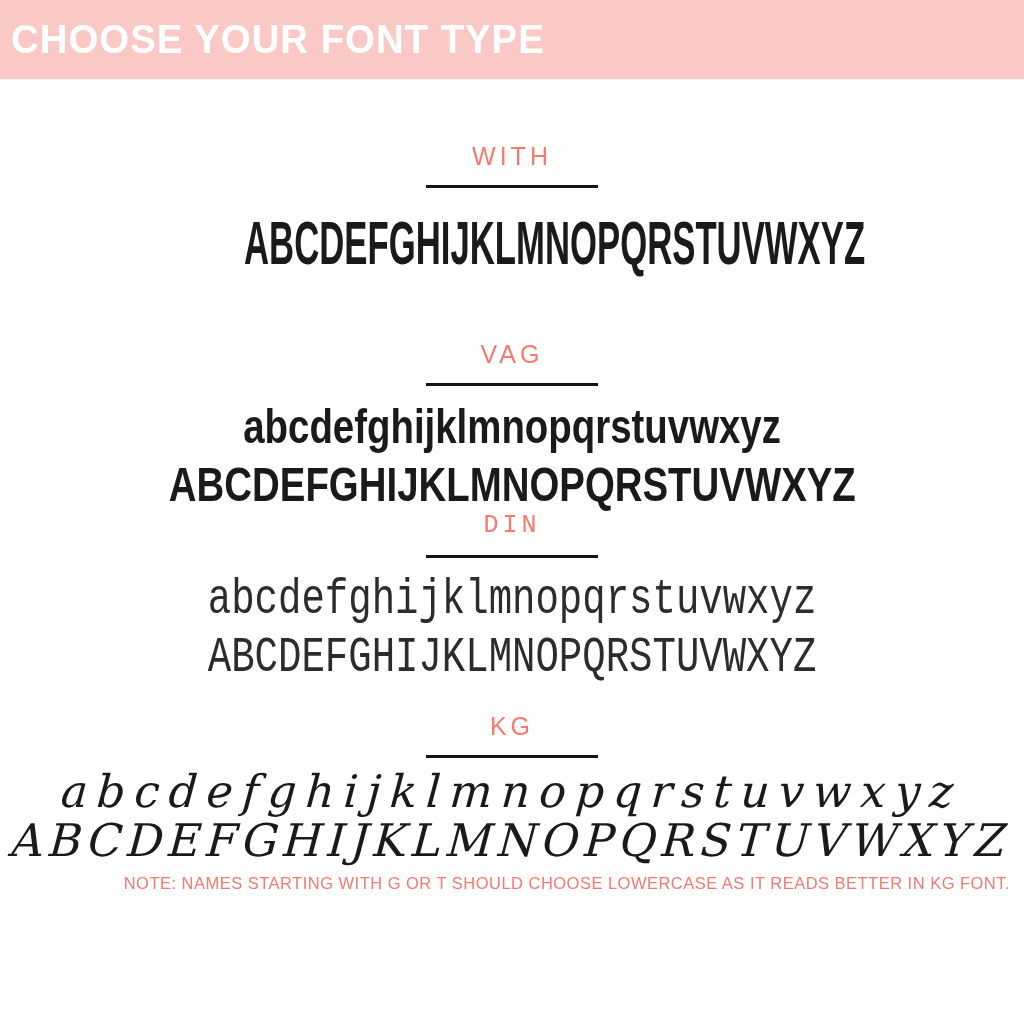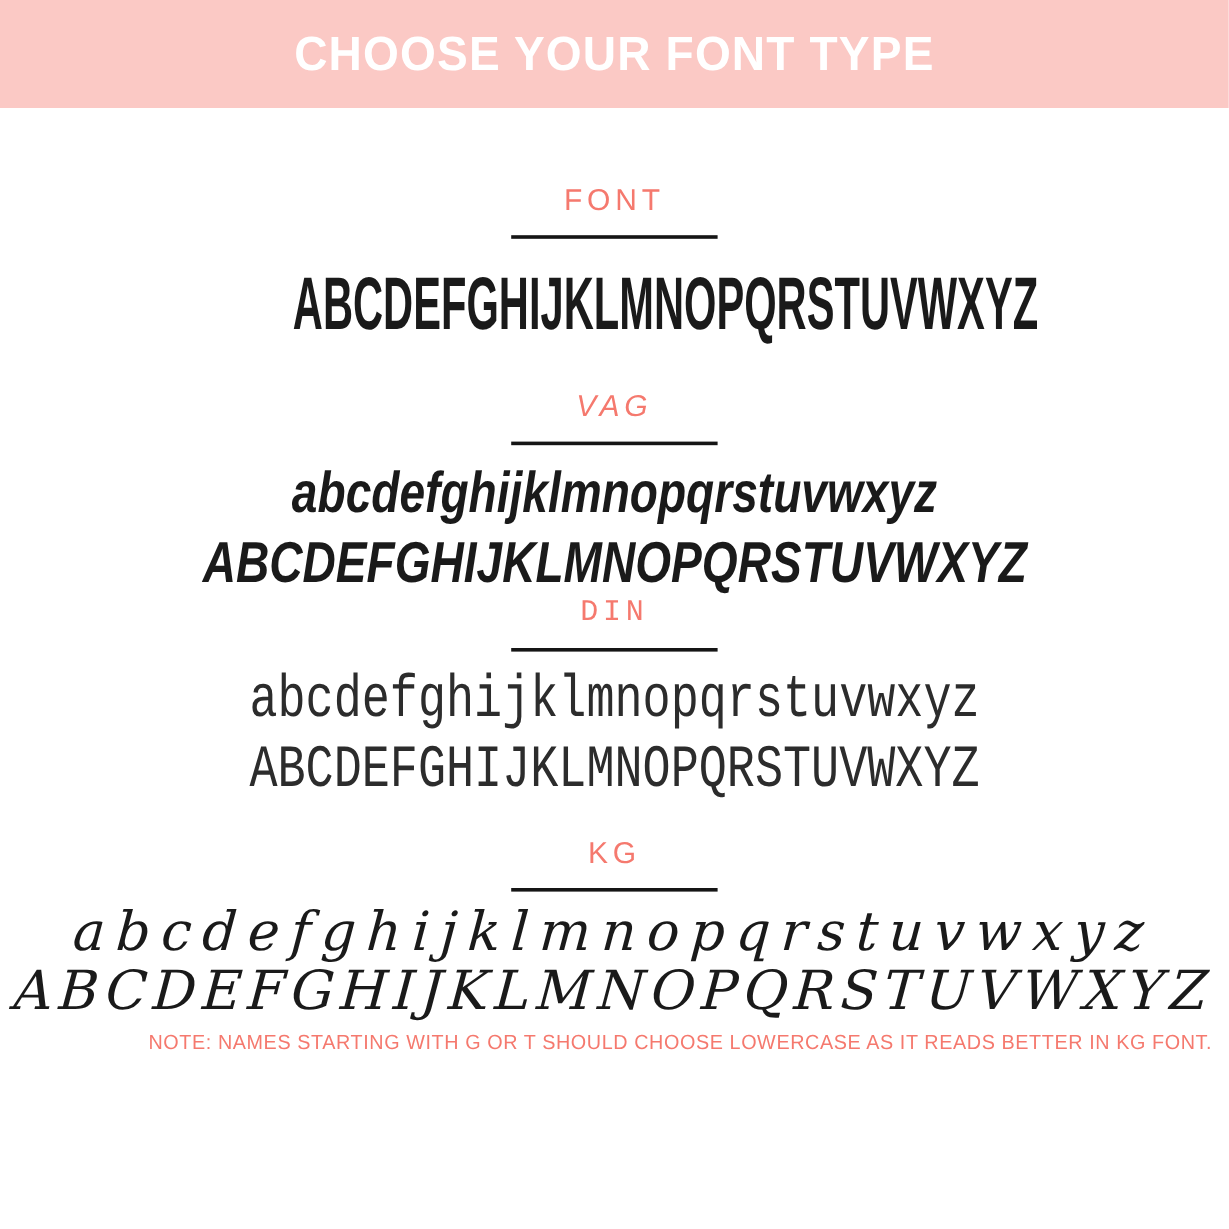--- a/index.html
+++ b/index.html
@@ -9,23 +9,23 @@
     --paper:#ffffff;
   }
   *{margin:0;padding:0;box-sizing:border-box;}
   html,body{width:1024px;height:1024px;overflow:hidden;}
   body{
     background:var(--paper);
     font-family:"Liberation Sans",sans-serif;
     color:var(--ink);
   }
   .banner{
-    height:90px;
+    height:79px;
     background:var(--banner-bg);
-    display:flex;align-items:center;justify-content:center;
+    display:flex;align-items:center;
   }
   .banner h1{
     color:#ffffff;
     font-size:40px;
     font-weight:700;
     letter-spacing:1px;
     white-space:nowrap;
     display:inline-block;
     transform:scaleX(0.96);
   }
@@ -59,21 +59,21 @@
   .style-din > span{font-weight:400;color:#2c2c2c;transform:scaleX(0.78);}
   
   .style-kg{font-family:"DejaVu Serif",serif;font-style:italic;}
   .style-kg-lower{font-size:45px;}
   .style-kg-lower > span{letter-spacing:9px;transform:skewX(-4deg);}
   .style-kg-upper{font-size:45px;}
   .style-kg-upper > span{letter-spacing:5px;transform:skewX(-4deg);}
 
   .sec-bebas{margin-top:62px;}
   .sec-bebas .sample{margin-top:22px;}
-  .sec-vag{margin-top:38px;font-style:italic;}
+  .sec-vag{margin-top:64px;}
   .sec-vag .sample.first{margin-top:16px;}
   .sec-vag .sample.second{margin-top:8px;}
   .sec-din{font-family:Liberation Mono, monospace;}
   .sec-din .sample.first{margin-top:16px;}
   .sec-din .sample.second{margin-top:6px;}
   .sec-kg{margin-top:26px;}
   .sec-kg .sample.first{margin-top:10px;}
   .sec-kg .sample.second{margin-top:2px;}
   .note{
     margin-top:10px;
@@ -88,21 +88,21 @@
 </head>
 <body>
 
 <header class="banner">
   <h1>CHOOSE YOUR FONT TYPE</h1>
 </header>
 
 <main>
 
   <section class="sec-bebas">
-    <div class="section-label">FONT</div>
+    <div class="section-label">WITH</div>
     <div class="divider"></div>
     <div class="sample style-bebas"><span>ABCDEFGHIJKLMNOPQRSTUVWXYZ</span></div>
   </section>
 
   <section class="sec-vag">
     <div class="section-label">VAG</div>
     <div class="divider"></div>
     <div class="sample style-vag first"><span>abcdefghijklmnopqrstuvwxyz</span></div>
     <div class="sample style-vag second"><span>ABCDEFGHIJKLMNOPQRSTUVWXYZ</span></div>
   </section>

